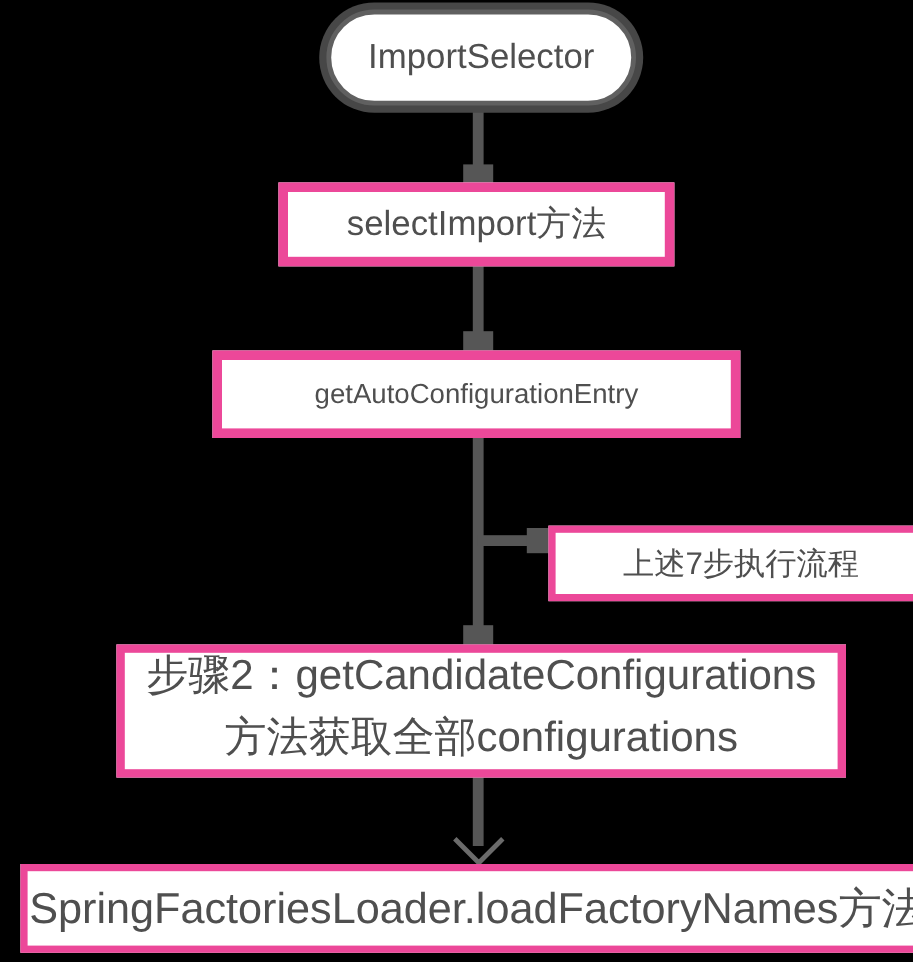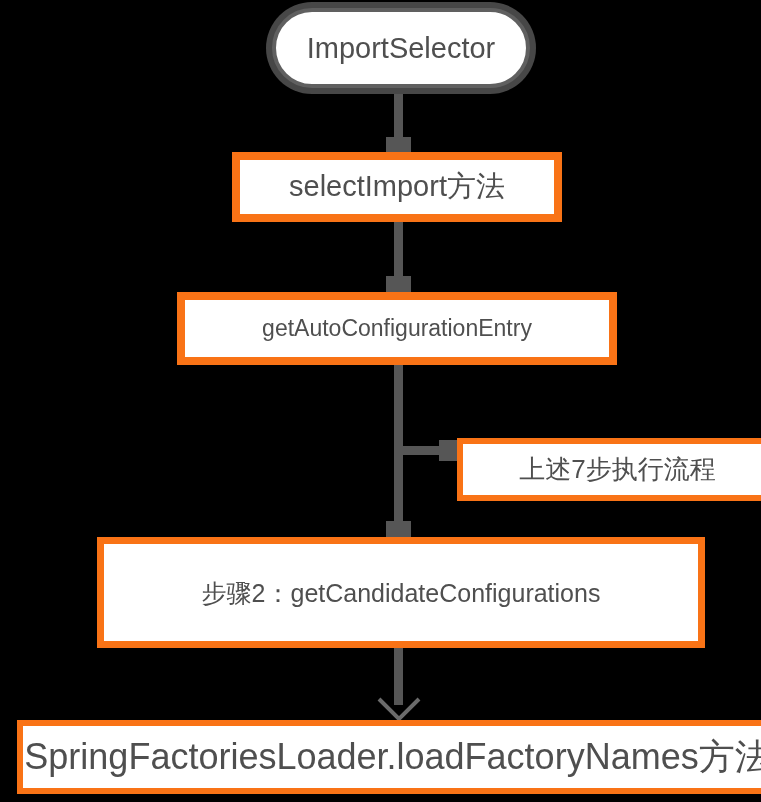--- a/index.html
+++ b/index.html
@@ -12,42 +12,43 @@
   .canvas {
     position: relative;
     width: 761px; height: 802px;
     background: #000000;
     margin-left: 17px;
   }
   .node {
     position: absolute;
     box-sizing: border-box;
     background: #ffffff;
-    border: 8px solid #f97316;
+    border: 8px solid #ec4899;
     color: #4f4f4f;
     display: flex;
     align-items: center;
     justify-content: center;
     text-align: center;
     font-family: "Liberation Sans", sans-serif;
   }
   .node-start {
     left: 255px; top: 8px; width: 258px; height: 80px;
     border-width: 4px; border-color: #606060;
     border-radius: 42px;
     box-shadow: 0 0 0 6px #474747;
     font-size: 29px;
   }
   .node-select-import { left: 215px; top: 152px; width: 330px; height: 70px; font-size: 29px; }
   .node-gace         { left: 160px; top: 292px; width: 440px; height: 73px; font-size: 23px; }
   .node-side-note    { left: 440px; top: 438px; width: 321px; height: 63px; border-width: 6px; font-size: 26px; }
   .node-step2 {
     left: 80px; top: 537px; width: 608px; height: 111px;
-    border-width: 7px; font-size: 25px; line-height: 52px;
+    border-width: 7px; font-size: 35px; line-height: 52px;
     flex-direction: column;
+    justify-content: flex-end;
   }
   .node-step2 span { display: block; }
   .node-bottom { left: 0px; top: 720px; width: 761px; height: 74px; border-width: 6px; font-size: 36px; }
 
   .conn { position: absolute; background: #565656; }
   .conn-v1 { left: 377px; top: 86px;  width: 9px;  height: 53px; }
   .conn-v2 { left: 377px; top: 222px; width: 9px;  height: 56px; }
   .conn-v3 { left: 377px; top: 365px; width: 9px;  height: 158px; }
   .conn-h1 { left: 381px; top: 446px; width: 43px; height: 9px; }
   .conn-v4 { left: 377px; top: 648px; width: 9px;  height: 57px; }
@@ -93,19 +94,20 @@
   <div class="node node-gace">
     <span>getAutoConfigurationEntry</span>
   </div>
 
   <div class="node node-side-note">
     <span>上述7步执行流程</span>
   </div>
 
   <div class="node node-step2">
     <span>步骤2：getCandidateConfigurations</span>
+    <span>方法获取全部configurations</span>
   </div>
 
   <div class="node node-bottom">
     <span>SpringFactoriesLoader.loadFactoryNames方法</span>
   </div>
 
 </div>
 
 </body></html>

